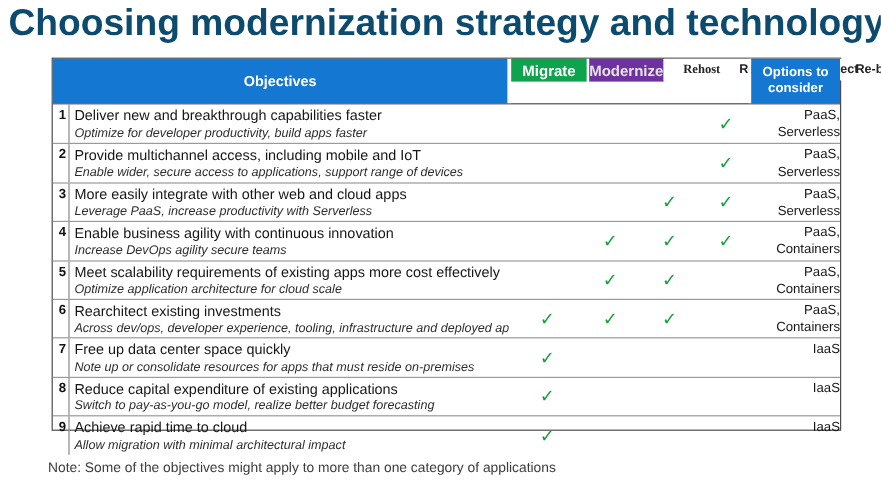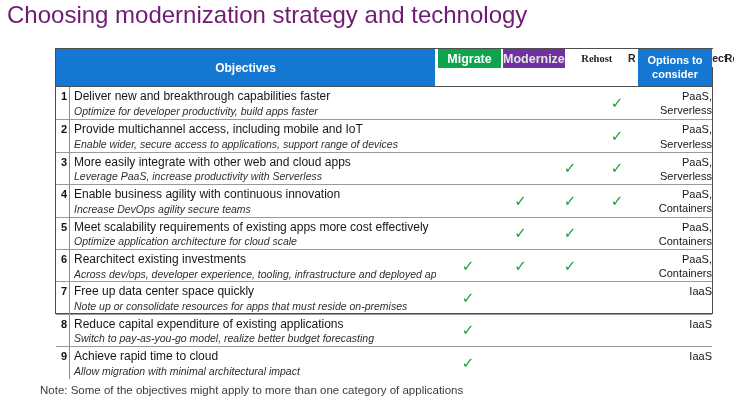--- a/index.html
+++ b/index.html
@@ -3,27 +3,27 @@
 <meta charset="utf-8">
 <style>
   html,body{margin:0;padding:0;}
   body{
     width:734px;height:402px;background:#ffffff;overflow:hidden;position:relative;
     font-family:"Liberation Sans","DejaVu Sans",sans-serif;
     -webkit-font-smoothing:antialiased;
   }
   .slide-title{
     position:absolute;top:1px;left:7px;width:724px;
-    font-size:24px;font-weight:400;letter-spacing:0px;color:#701a75;
+    font-size:31px;font-weight:700;letter-spacing:0px;color:#0c4a6e;
     white-space:nowrap;
   }
   
   .mod-table{
-    position:absolute;left:43px;top:48px;width:658px;height:266px;
-    border:1px solid #4d4d4d;box-sizing:border-box;background:#fff;margin-left:12px;
+    position:absolute;left:43px;top:48px;width:658px;height:311px;
+    border:1px solid #4d4d4d;box-sizing:border-box;background:#fff;
   }
   .thead{display:flex;height:37px;}
   .obj-head{
     width:379px;background:var(--blue);color:#fff;font-weight:bold;font-size:12px;
     display:flex;align-items:center;justify-content:center;
   }
   .gapcol{width:3px;background:#fff;}
   .gapcol2{width:2px;background:#fff;}
   .strategies{display:flex;width:198px;}
   .strat-top{display:flex;height:19px;}

